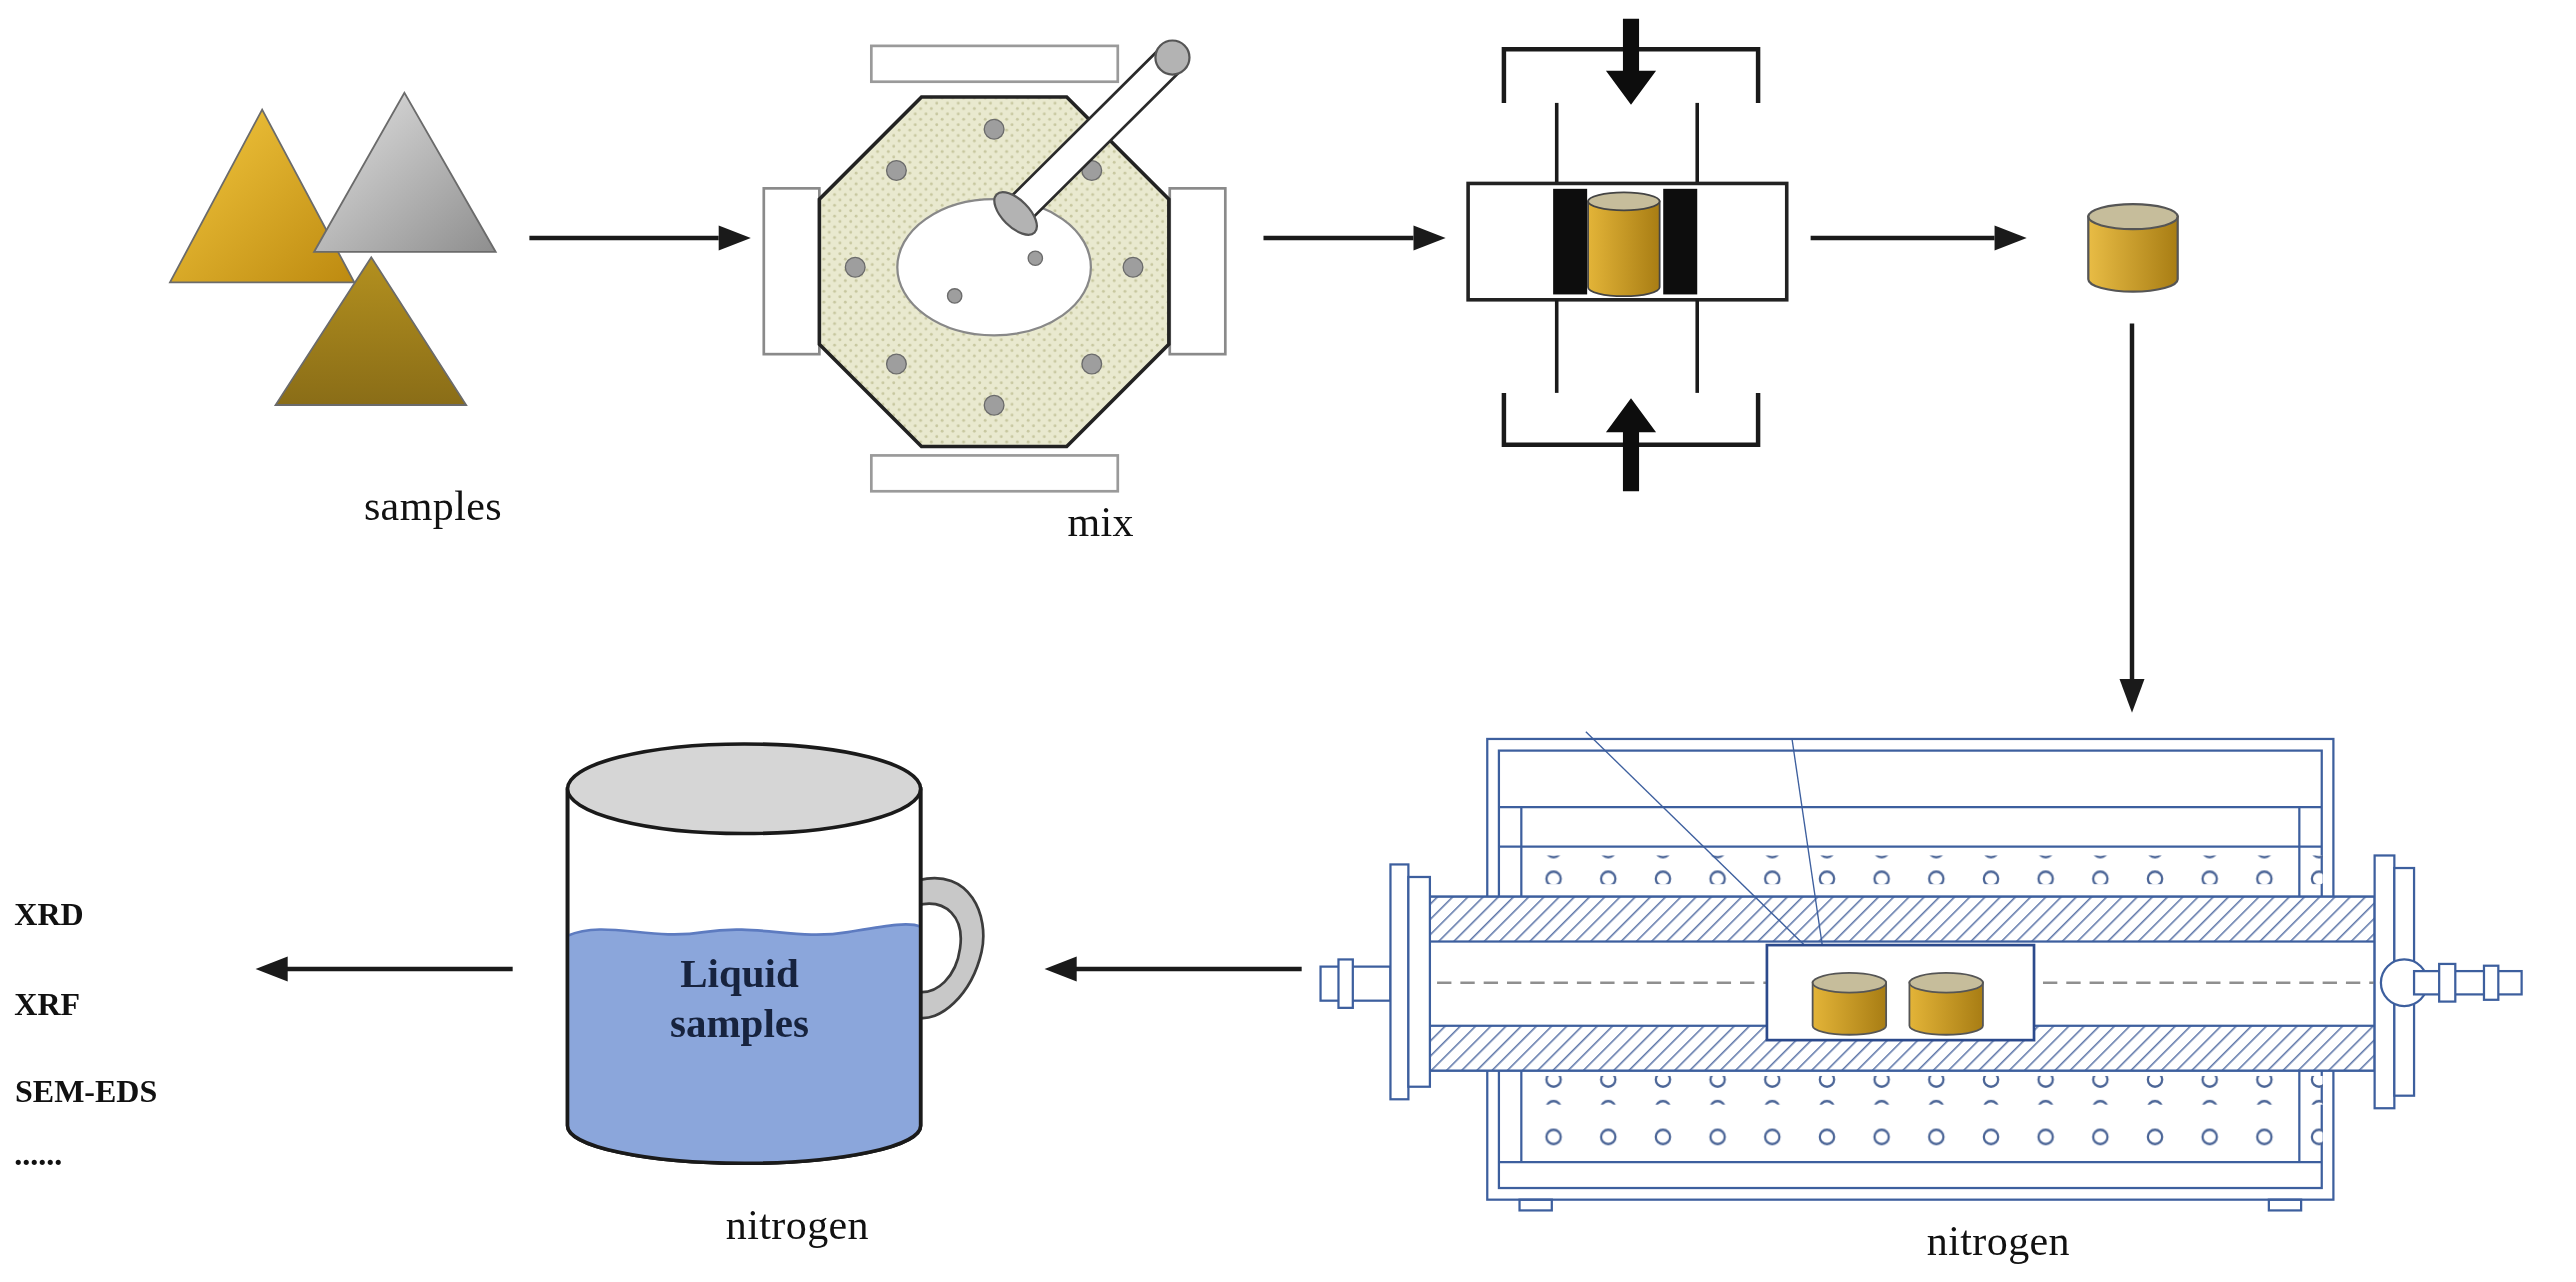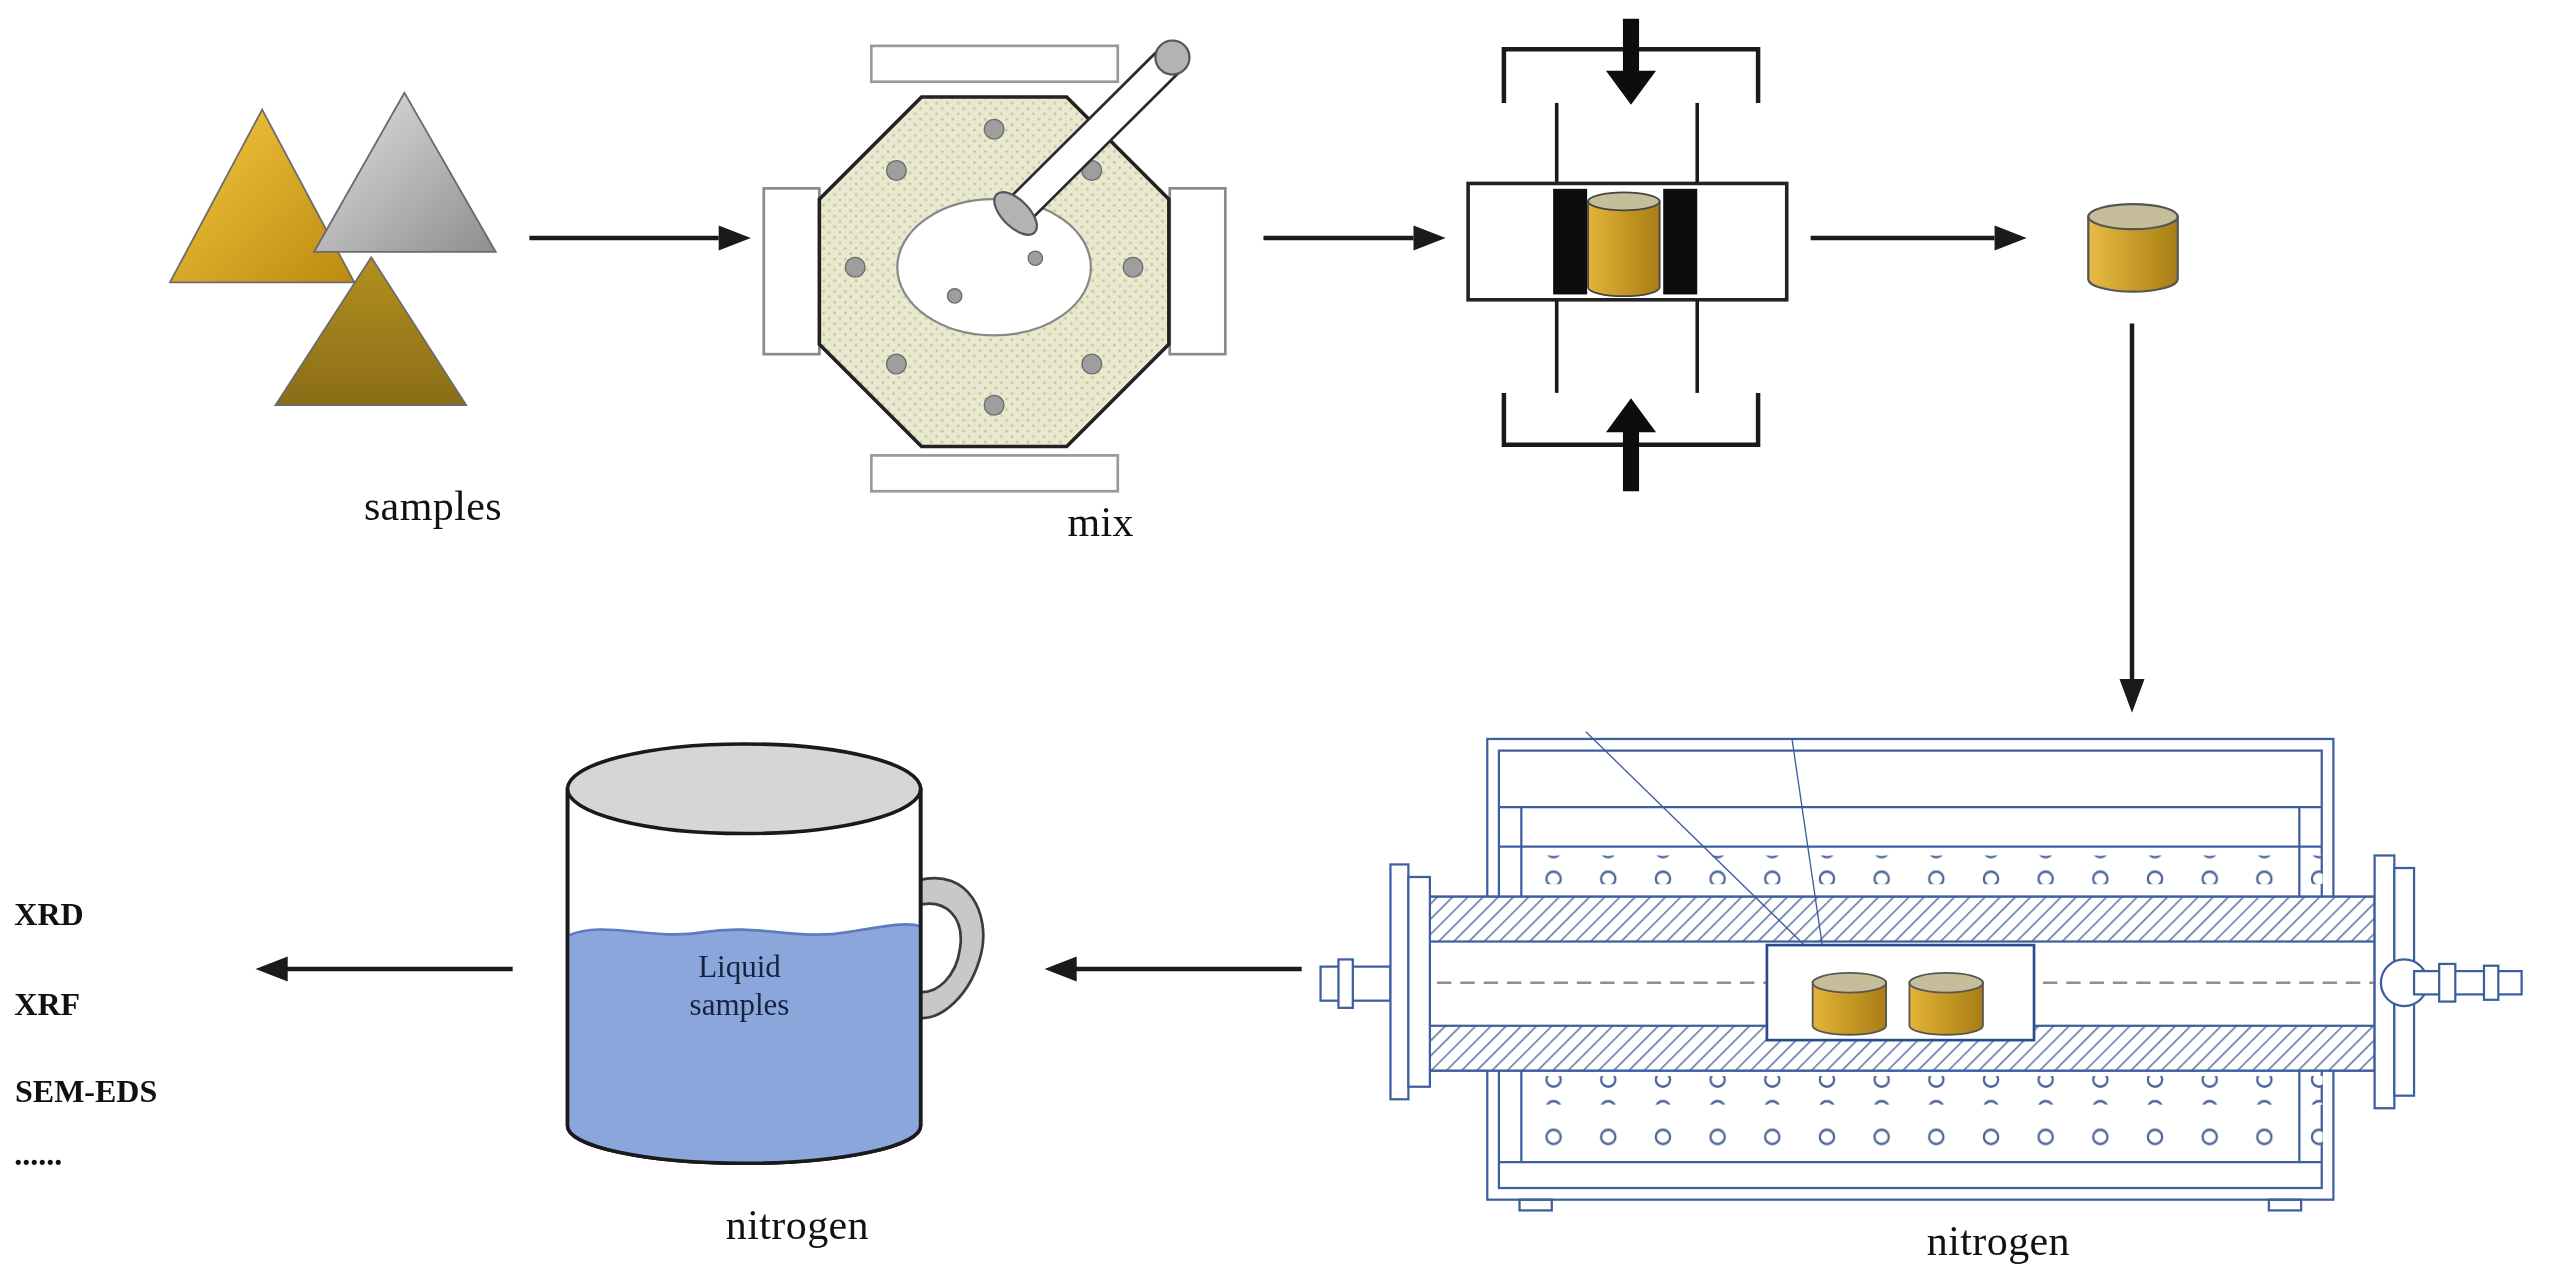--- a/index.html
+++ b/index.html
@@ -23,22 +23,22 @@
   }
   .method {
     position: absolute;
     font-weight: bold;
     font-size: 32px;
     color: #111111;
     white-space: nowrap;
   }
   .bath-text {
     position: absolute;
-    font-weight: normal;
-    font-size: 31px;
+    font-weight: bold;
+    font-size: 41px;
     color: #17233e;
     text-align: center;
     line-height: 1.22;
   }
   svg { display: block; }
 </style>
 </head>
 <body>
 
 <div class="canvas">

